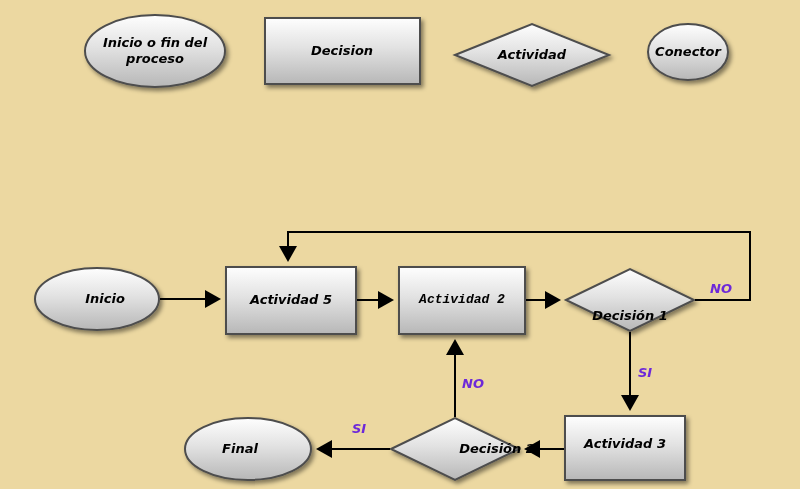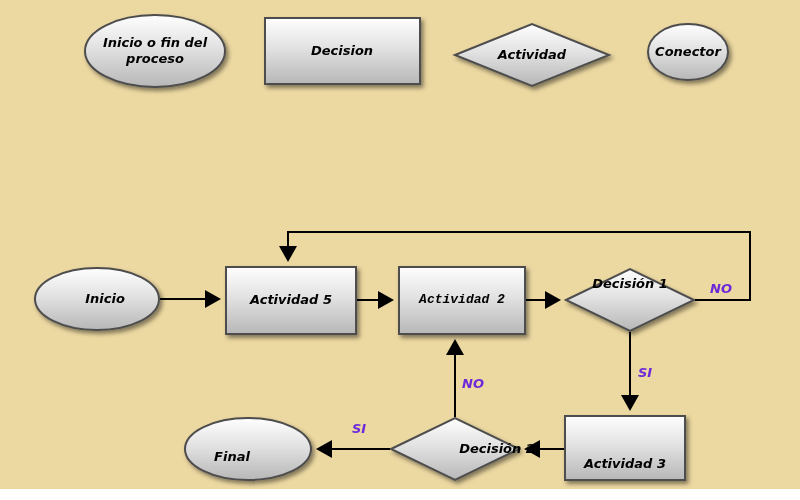--- a/index.html
+++ b/index.html
@@ -96,24 +96,24 @@
   </svg>
 
   <div class="node-label wrap" style="left:155px; top:51px;">Inicio o fin del proceso</div>
   <div class="node-label" style="left:342px; top:51px;">Decision</div>
   <div class="node-label" style="left:532px; top:55px;">Actividad</div>
   <div class="node-label" style="left:688px; top:52px;">Conector</div>
 
   <div class="node-label" style="left:105px; top:299px;">Inicio</div>
   <div class="node-label" style="left:291px; top:300px;">Actividad 5</div>
   <div class="node-label" style="left:462px; top:300px;font-family:Liberation Mono, monospace;">Actividad 2</div>
-  <div class="node-label" style="left:630px; top:284px;text-align:right;">Decisión 1</div>
-  <div class="node-label" style="left:625px; top:464px;">Actividad 3</div>
+  <div class="node-label" style="left:630px; top:316px;text-align:right;">Decisión 1</div>
+  <div class="node-label" style="left:625px; top:444px;">Actividad 3</div>
   <div class="node-label" style="left:455px; top:449px;margin-left:42px;">Decisión 2</div>
-  <div class="node-label" style="left:232px; top:449px;margin-top:8px;">Final</div>
+  <div class="node-label" style="left:240px; top:449px;">Final</div>
 
   <div class="edge-label" style="left:710px; top:281px;">NO</div>
   <div class="edge-label" style="left:638px; top:365px;">SI</div>
   <div class="edge-label" style="left:462px; top:376px;">NO</div>
   <div class="edge-label" style="left:352px; top:421px;">SI</div>
 
   <div class="bottom-strip"></div>
 </div>
 
 </body></html>

